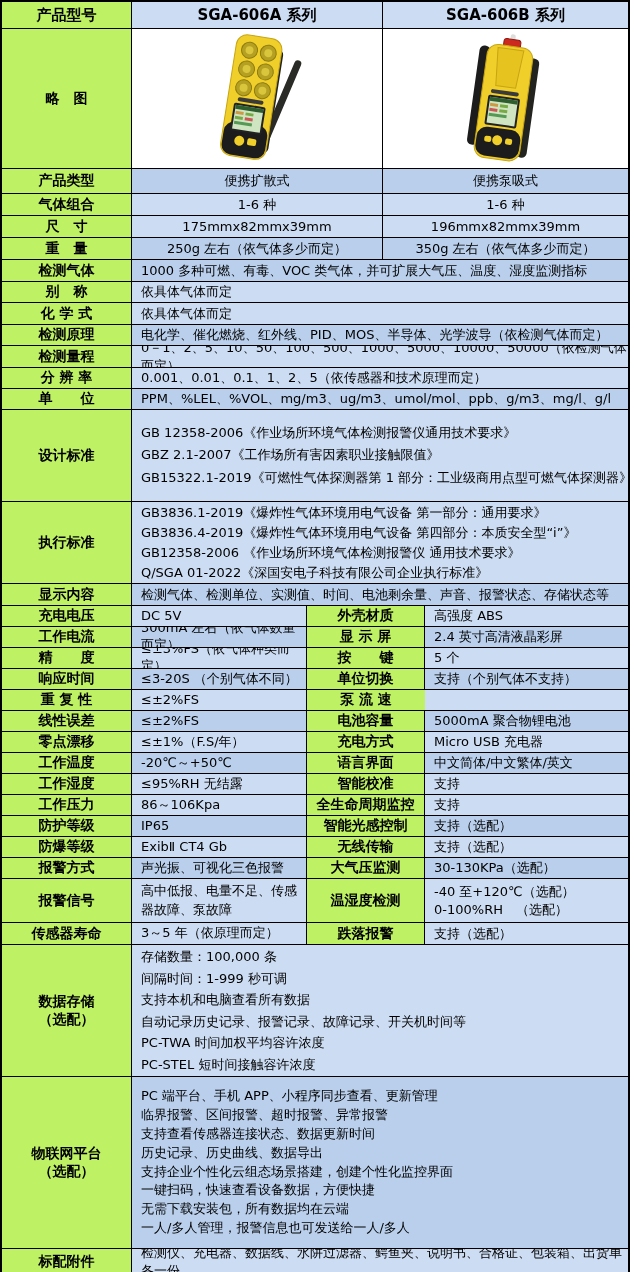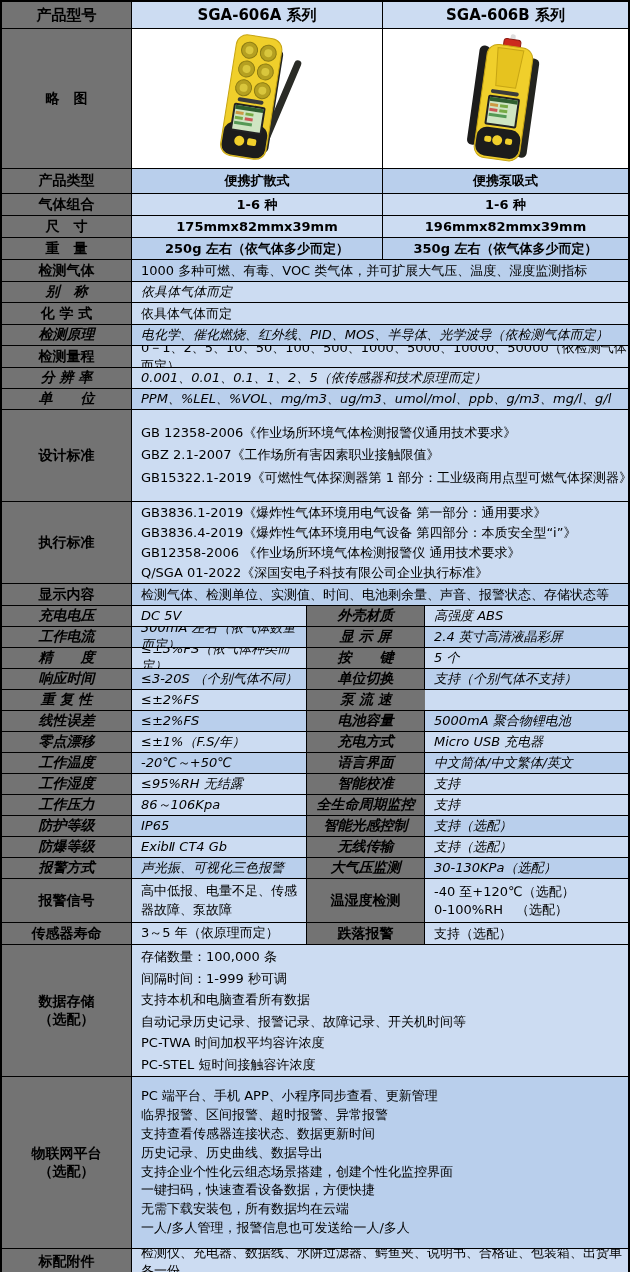--- a/index.html
+++ b/index.html
@@ -2,33 +2,33 @@
 <html><head>
 <meta charset="utf-8">
 <style>
   html,body{margin:0;padding:0;background:#fff;}
   body{font-family:"DejaVu Sans","Liberation Sans",sans-serif;color:#000;}
   .tbl{width:630px;border:2px solid #000;box-sizing:border-box;}
   .row{display:flex;border-bottom:1px solid #000;box-sizing:border-box;}
   .row:last-child{border-bottom:none;}
   .c{border-right:1px solid #000;box-sizing:border-box;display:flex;align-items:center;overflow:hidden;}
   .c:last-child{border-right:none;}
-  .lab{width:130px;background:#737373;justify-content:center;font-weight:bold;font-size:14px;flex-shrink:0;text-align:center;line-height:1.25;}
+  .lab{width:130px;background:#bef264;justify-content:center;font-weight:bold;font-size:14px;flex-shrink:0;text-align:center;line-height:1.25;}
   .lab.col2{width:118px;}
   .hdr .c{justify-content:center;font-weight:bold;font-size:15px;}
   .vA{width:251px;flex-shrink:0;justify-content:center;}
   .vB{flex:1;justify-content:center;}
   .full{flex:1;justify-content:flex-start;padding-left:9px;font-size:13px;}
   .q1{width:175px;flex-shrink:0;justify-content:flex-start;padding-left:9px;font-size:13px;line-height:1.3;}
   .q3{flex:1;justify-content:flex-start;padding-left:9px;font-size:13px;flex-direction:column;align-items:flex-start;justify-content:center;}
-  .val{font-size:13px;font-weight:bold;}
+  .val{font-size:13px;}
   .bgL{background:#ccdcf2;}
   .bgD{background:#b9cfec;}
   .imgcell{background:#ffffff;justify-content:center;align-items:center;}
-  .h27{height:27px;} .h25{height:25px;} .h22{height:22px;} .h21{height:21px;font-style:italic;} .h26{height:26px;}
+  .h27{height:27px;} .h25{height:25px;} .h22{height:22px;} .h21{height:21px;} .h26{height:26px;}
   .h44{height:44px;} .h140{height:140px;} .h92{height:92px;} .h82{height:82px;} .h132{height:132px;} .h172{height:172px;}
   .lines{flex:1;display:flex;flex-direction:column;justify-content:center;padding-left:9px;font-size:13px;align-items:flex-start;}
   .lines div{white-space:nowrap;}
   .lh23 div{line-height:22.5px;}
   .lh20 div{line-height:20px;}
   .lh21 div{line-height:21.5px;}
   .lh19 div{line-height:18.8px;}
   .wrapval{line-height:1.45;padding-top:2px;padding-bottom:2px;}
 </style>
 </head>

